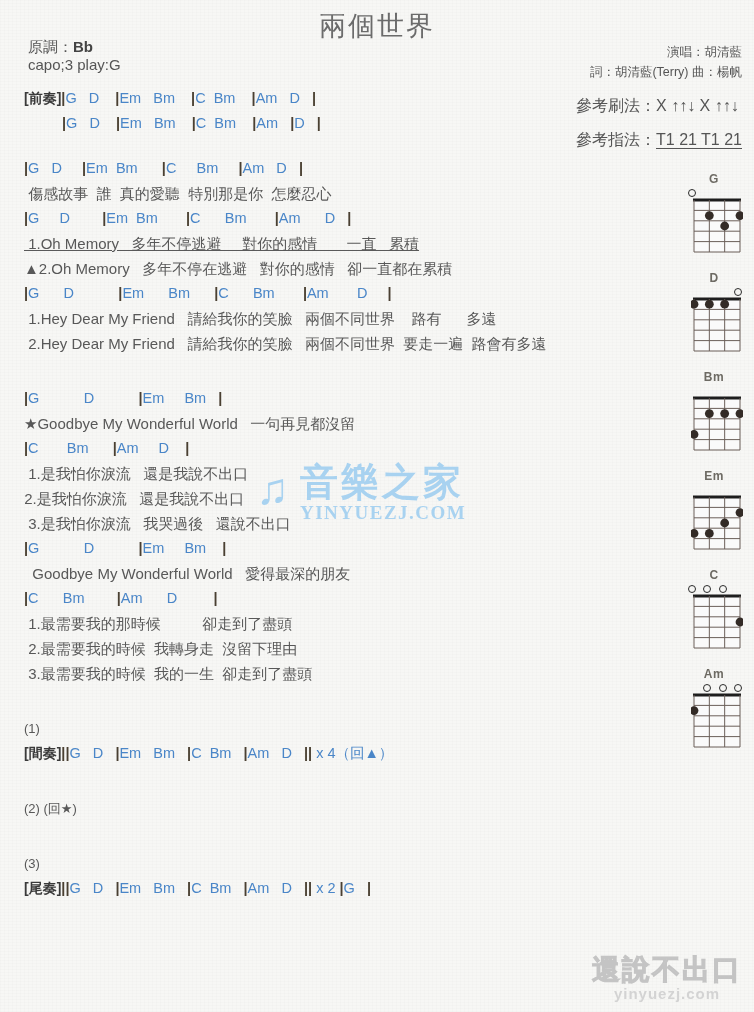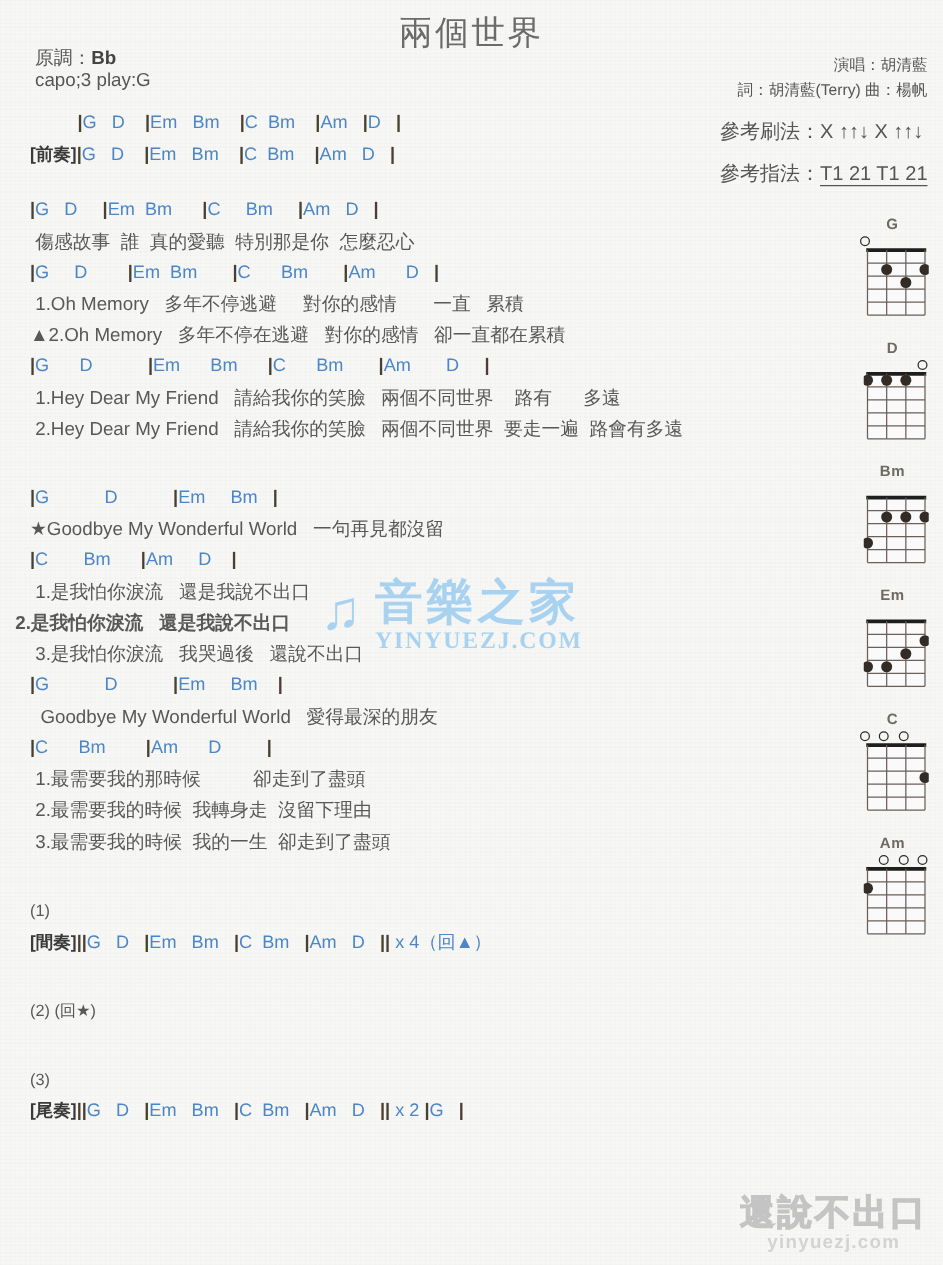--- a/index.html
+++ b/index.html
@@ -223,37 +223,37 @@
     <div class="row2">詞：胡清藍(Terry)  曲：楊帆</div>
     <div class="strum-row">
       <span>參考刷法：</span><span>X ↑↑↓ X ↑↑↓</span>
     </div>
     <div class="pick-row">
       <span>參考指法：</span><span class="u1">T1 21 T1 21</span>
     </div>
   </div>
 
   <div class="body-area" id="body-area">
+      <div class="line" style="padding-left: 24px;"><span class="section-tag">[前奏]</span><span class="chordline"><span class="bar">|</span>G   D    <span class="bar">|</span>Em   Bm    <span class="bar">|</span>C  Bm    <span class="bar">|</span>Am   D   <span class="bar">|</span></span></div>
       <div class="line" style="padding-left: 62px;"><span class="chordline"><span class="bar">|</span>G   D    <span class="bar">|</span>Em   Bm    <span class="bar">|</span>C  Bm    <span class="bar">|</span>Am   <span class="bar">|</span>D   <span class="bar">|</span></span></div>
-      <div class="line" style="padding-left: 24px;"><span class="section-tag">[前奏]</span><span class="chordline"><span class="bar">|</span>G   D    <span class="bar">|</span>Em   Bm    <span class="bar">|</span>C  Bm    <span class="bar">|</span>Am   D   <span class="bar">|</span></span></div>
       <div class="spacer-md"></div>
       <div class="line" style="padding-left: 24px;"><span class="chordline"><span class="bar">|</span>G   D     <span class="bar">|</span>Em  Bm      <span class="bar">|</span>C     Bm     <span class="bar">|</span>Am   D   <span class="bar">|</span></span></div>
       <div class="line" style="padding-left: 24px;"><span class="lyricline"> 傷感故事  誰  真的愛聽  特別那是你  怎麼忍心</span></div>
       <div class="line" style="padding-left: 24px;"><span class="chordline"><span class="bar">|</span>G     D        <span class="bar">|</span>Em  Bm       <span class="bar">|</span>C      Bm       <span class="bar">|</span>Am      D   <span class="bar">|</span></span></div>
-      <div class="line" style="padding-left: 24px;"><span class="lyricline"> 1.Oh Memory   多年不停逃避     對你的感情       一直   累積</span></div>
+      <div class="line" style="padding-left: 24px; text-decoration: underline;"><span class="lyricline"> 1.Oh Memory   多年不停逃避     對你的感情       一直   累積</span></div>
       <div class="line" style="padding-left: 24px;"><span class="lyricline">▲2.Oh Memory   多年不停在逃避   對你的感情   卻一直都在累積</span></div>
       <div class="line" style="padding-left: 24px;"><span class="chordline"><span class="bar">|</span>G      D           <span class="bar">|</span>Em      Bm      <span class="bar">|</span>C      Bm       <span class="bar">|</span>Am       D     <span class="bar">|</span></span></div>
       <div class="line" style="padding-left: 24px;"><span class="lyricline"> 1.Hey Dear My Friend   請給我你的笑臉   兩個不同世界    路有      多遠</span></div>
       <div class="line" style="padding-left: 24px;"><span class="lyricline"> 2.Hey Dear My Friend   請給我你的笑臉   兩個不同世界  要走一遍  路會有多遠</span></div>
       <div class="spacer-lg"></div>
       <div class="line" style="padding-left: 24px;"><span class="chordline"><span class="bar">|</span>G           D           <span class="bar">|</span>Em     Bm   <span class="bar">|</span></span></div>
       <div class="line" style="padding-left: 24px;"><span class="lyricline">★Goodbye My Wonderful World   一句再見都沒留</span></div>
       <div class="line" style="padding-left: 24px;"><span class="chordline"><span class="bar">|</span>C       Bm      <span class="bar">|</span>Am     D    <span class="bar">|</span></span></div>
       <div class="line" style="padding-left: 24px;"><span class="lyricline"> 1.是我怕你淚流   還是我說不出口</span></div>
-      <div class="line" style="padding-left: 8px; font-weight: bold;"><span class="lyricline"> 2.是我怕你淚流   還是我說不出口</span></div>
+      <div class="line" style="padding-left: 20px;"><span class="lyricline"> 2.是我怕你淚流   還是我說不出口</span></div>
       <div class="line" style="padding-left: 24px;"><span class="lyricline"> 3.是我怕你淚流   我哭過後   還說不出口</span></div>
       <div class="line" style="padding-left: 24px;"><span class="chordline"><span class="bar">|</span>G           D           <span class="bar">|</span>Em     Bm    <span class="bar">|</span></span></div>
       <div class="line" style="padding-left: 24px;"><span class="lyricline">  Goodbye My Wonderful World   愛得最深的朋友</span></div>
       <div class="line" style="padding-left: 24px;"><span class="chordline"><span class="bar">|</span>C      Bm        <span class="bar">|</span>Am      D         <span class="bar">|</span></span></div>
       <div class="line" style="padding-left: 24px;"><span class="lyricline"> 1.最需要我的那時候          卻走到了盡頭</span></div>
       <div class="line" style="padding-left: 24px;"><span class="lyricline"> 2.最需要我的時候  我轉身走  沒留下理由</span></div>
       <div class="line" style="padding-left: 24px;"><span class="lyricline"> 3.最需要我的時候  我的一生  卻走到了盡頭</span></div>
       <div class="spacer-lg"></div>
       <div>
         <div class="line" style="padding-left: 24px;"><span class="lyricline" style="font-size:13px">(1)</span></div>

